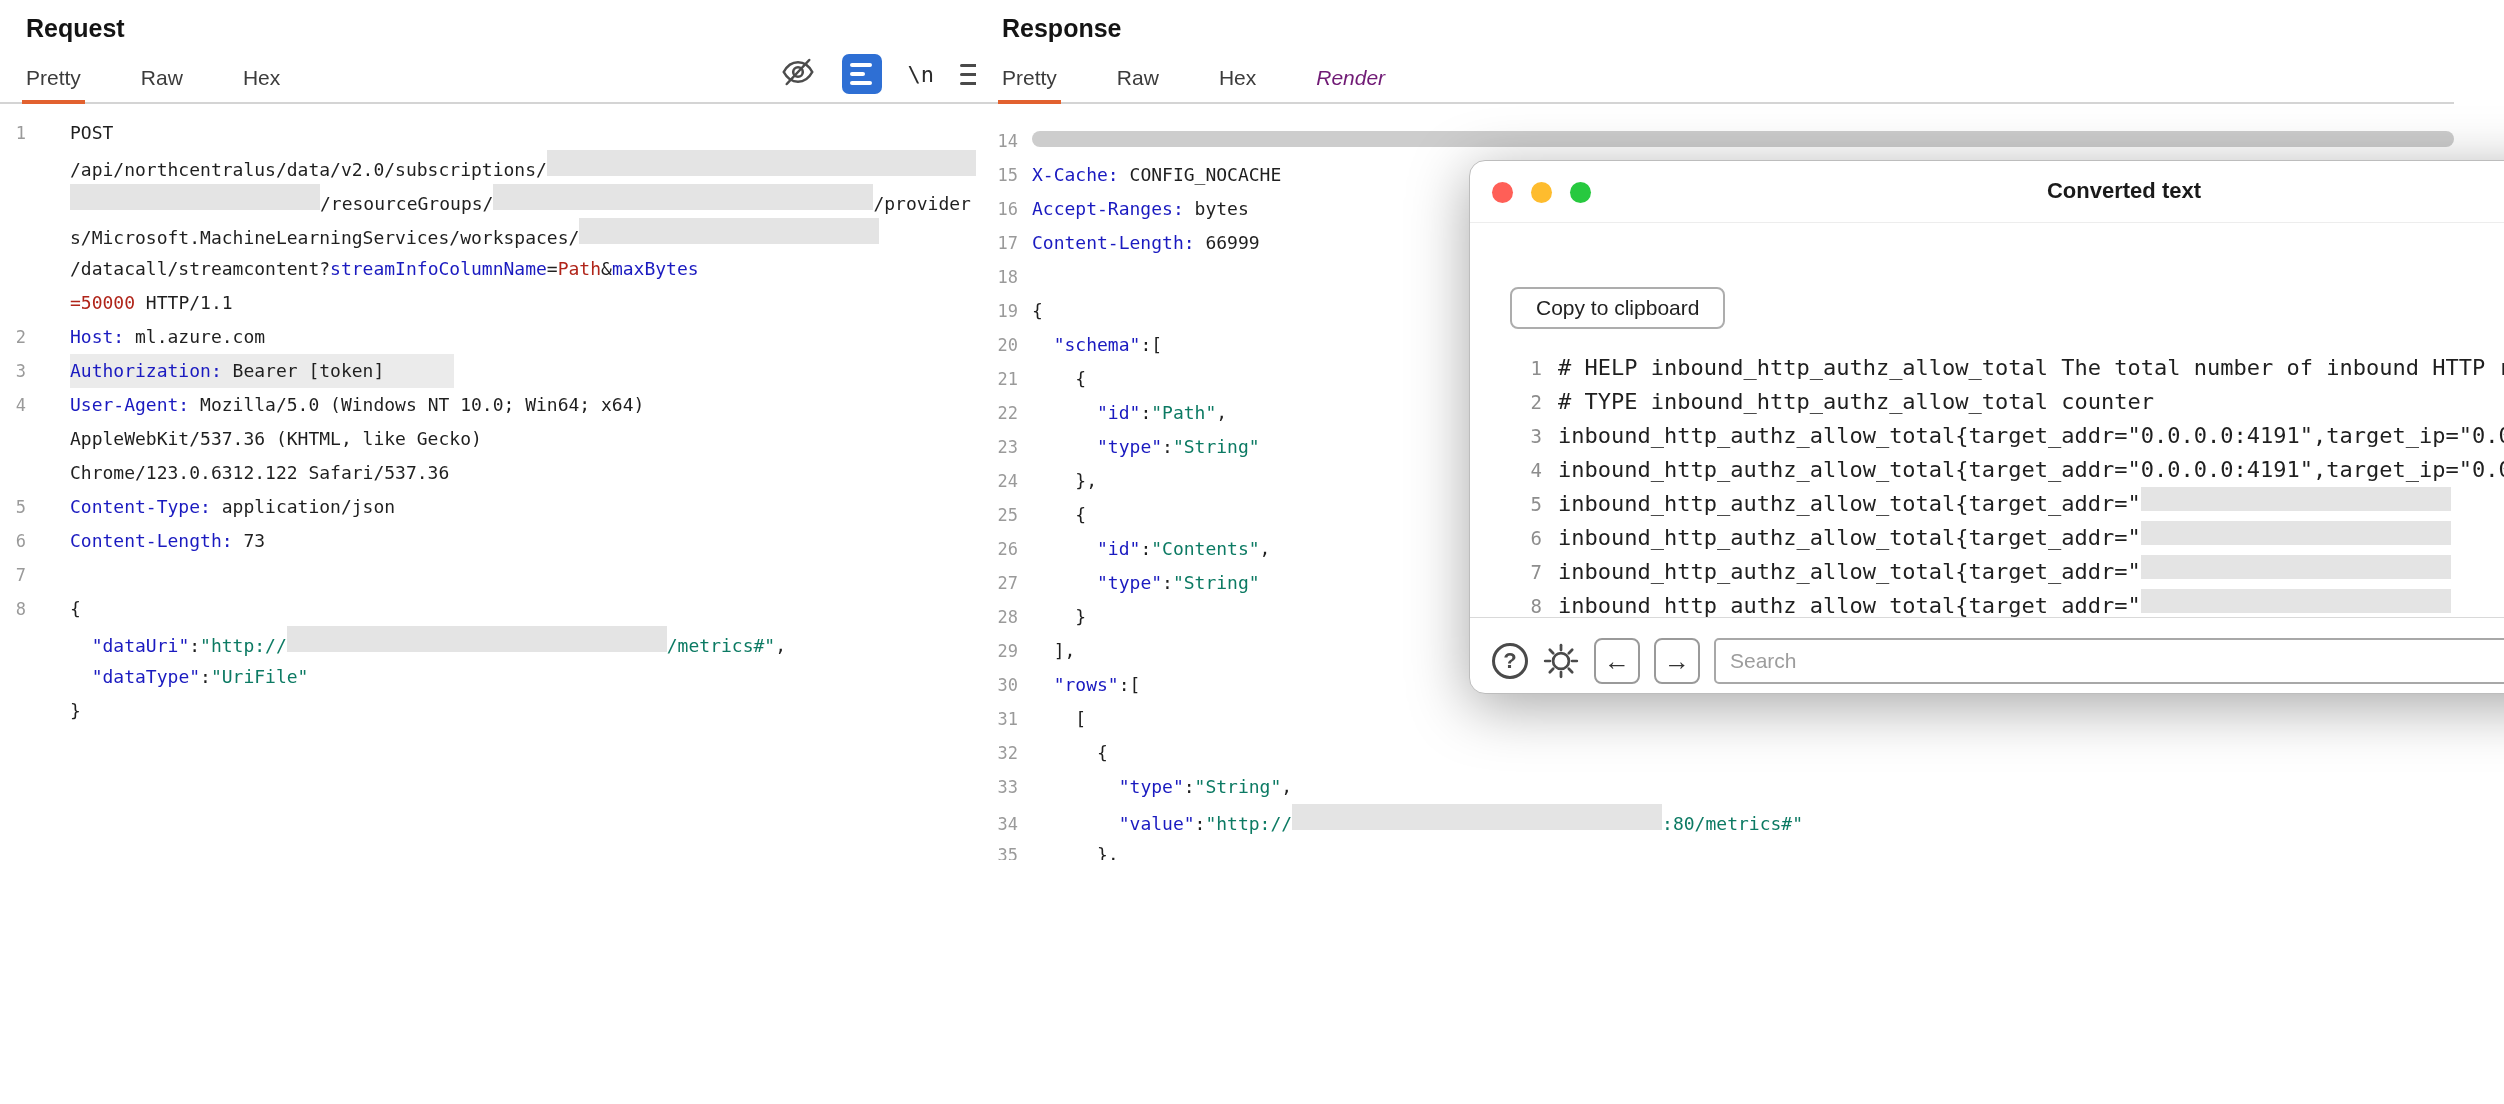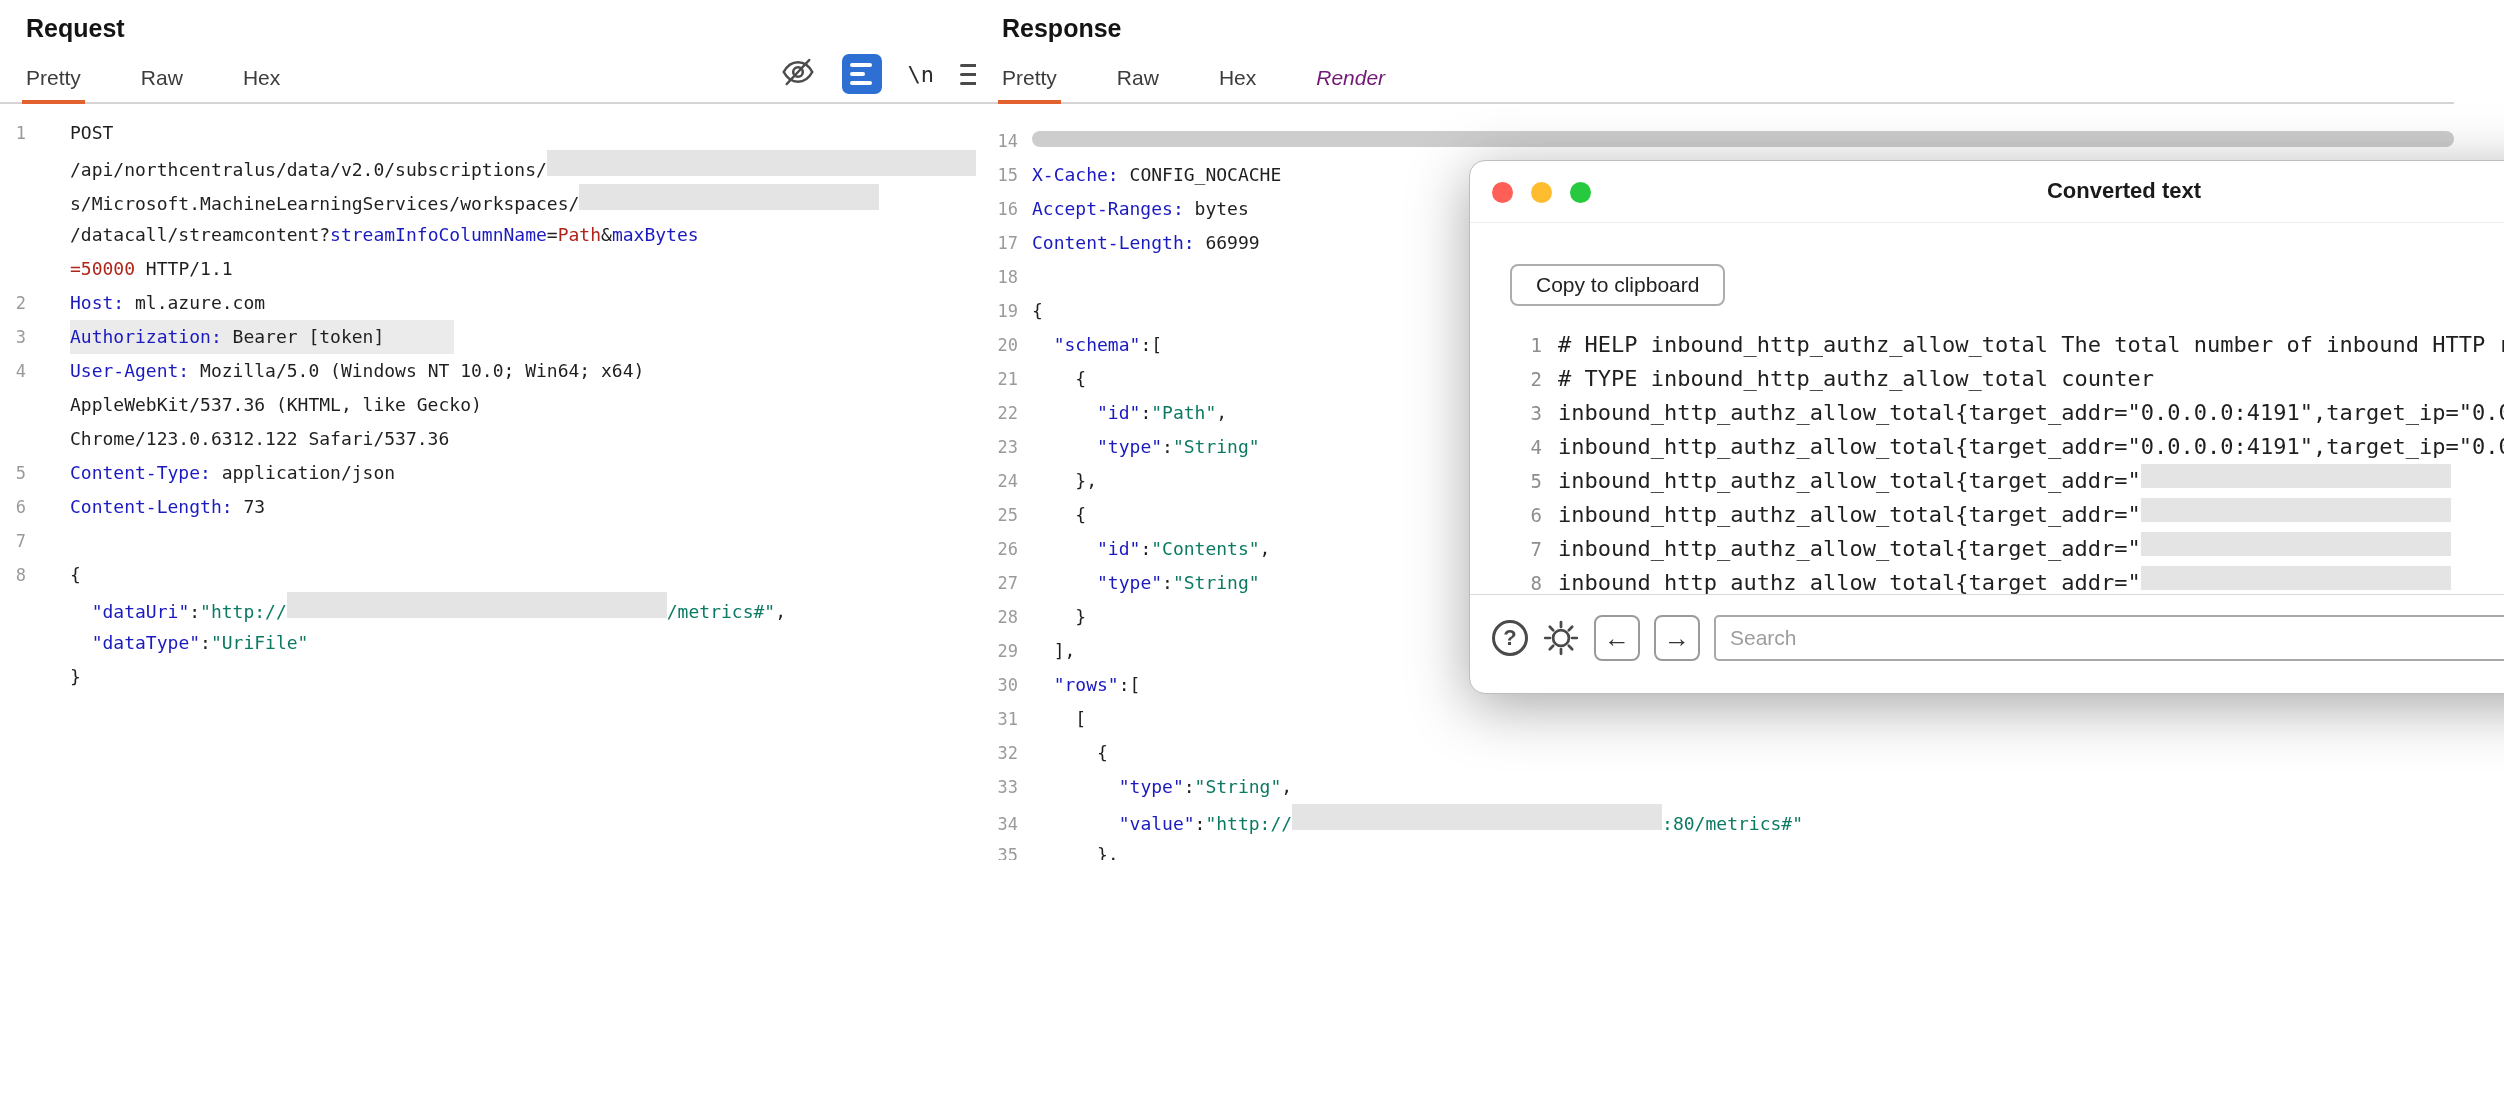--- a/index.html
+++ b/index.html
@@ -59,21 +59,21 @@
                       box-shadow: 0 12px 60px rgba(0,0,0,0.35); z-index: 10; overflow: hidden; }
   .titlebar { height: 62px; position: relative; border-bottom: 1px solid #ededed; }
   .lights { position: absolute; left: 22px; top: 21px; display: flex; gap: 18px; }
   .light { width: 21px; height: 21px; border-radius: 50%; display: block; }
   .light.red    { background: #ff5f57; }
   .light.yellow { background: #febc2e; }
   .light.green  { background: #27c93f; }
   .win-title { position: absolute; left: 0; right: 0; top: 17px; text-align: center;
                font-weight: bold; font-size: 22px; color: #1a1a1a; }
 
-  .copy-btn { margin: 41px 0 0 40px; font-size: 21px; color: #222; background: #fff;
+  .copy-btn { margin: 64px 0 0 40px; font-size: 21px; color: #222; background: #fff;
               border: 2px solid #adadad; border-radius: 8px; padding: 7px 24px;
               font-family: "Liberation Sans", sans-serif; }
 
   #win-code { margin-top: 22px; padding-left: 20px; height: 266px; overflow: hidden;
               font-family: "DejaVu Sans Mono", monospace; font-size: 22px; line-height: 34px; }
   #win-code .gut { flex: 0 0 68px; padding-right: 16px; font-size: 19px; color: #8d8d8d; }
   #win-code .redact { height: 24px; width: 310px; }
 
   .win-footer { border-top: 1px solid #d9d9d9; display: flex; align-items: center; gap: 14px;
                 padding: 20px 28px 0 22px; }
@@ -119,20 +119,21 @@
         <span class="burger">
             <i></i>
             <i></i>
             <i></i>
           </span>
       </div>
     </div>
     <div class="code" id="request-code">
         <div class="crow"><span class="gut">1</span><span class="c-plain">POST</span></div>
         <div class="crow"><span class="gut"></span><span class="c-plain">/api/northcentralus/data/v2.0/subscriptions/</span><span class="redact" style="width: 460px;"></span></div>
+        <div class="crow"><span class="gut"></span><span class="redact" style="width: 250px;"></span><span class="c-plain">/resourceGroups/</span><span class="redact" style="width: 380px;"></span><span class="c-plain">/provider</span></div>
         <div class="crow"><span class="gut"></span><span class="c-plain">s/Microsoft.MachineLearningServices/workspaces/</span><span class="redact" style="width: 300px;"></span></div>
         <div class="crow"><span class="gut"></span><span class="c-plain">/datacall/streamcontent?</span><span class="c-key">streamInfoColumnName</span><span class="c-plain">=</span><span class="c-val">Path</span><span class="c-plain">&amp;</span><span class="c-key">maxBytes</span></div>
         <div class="crow"><span class="gut"></span><span class="c-val">=50000</span><span class="c-plain"> HTTP/1.1</span></div>
         <div class="crow"><span class="gut">2</span><span class="c-key">Host:</span><span class="c-plain"> ml.azure.com</span></div>
         <div class="crow"><span class="gut">3</span><span class="hlwrap"><span class="c-key">Authorization:</span><span class="c-plain"> Bearer [token]</span></span></div>
         <div class="crow"><span class="gut">4</span><span class="c-key">User-Agent:</span><span class="c-plain"> Mozilla/5.0 (Windows NT 10.0; Win64; x64)</span></div>
         <div class="crow"><span class="gut"></span><span class="c-plain">AppleWebKit/537.36 (KHTML, like Gecko)</span></div>
         <div class="crow"><span class="gut"></span><span class="c-plain">Chrome/123.0.6312.122 Safari/537.36</span></div>
         <div class="crow"><span class="gut">5</span><span class="c-key">Content-Type:</span><span class="c-plain"> application/json</span></div>
         <div class="crow"><span class="gut">6</span><span class="c-key">Content-Length:</span><span class="c-plain"> 73</span></div>

